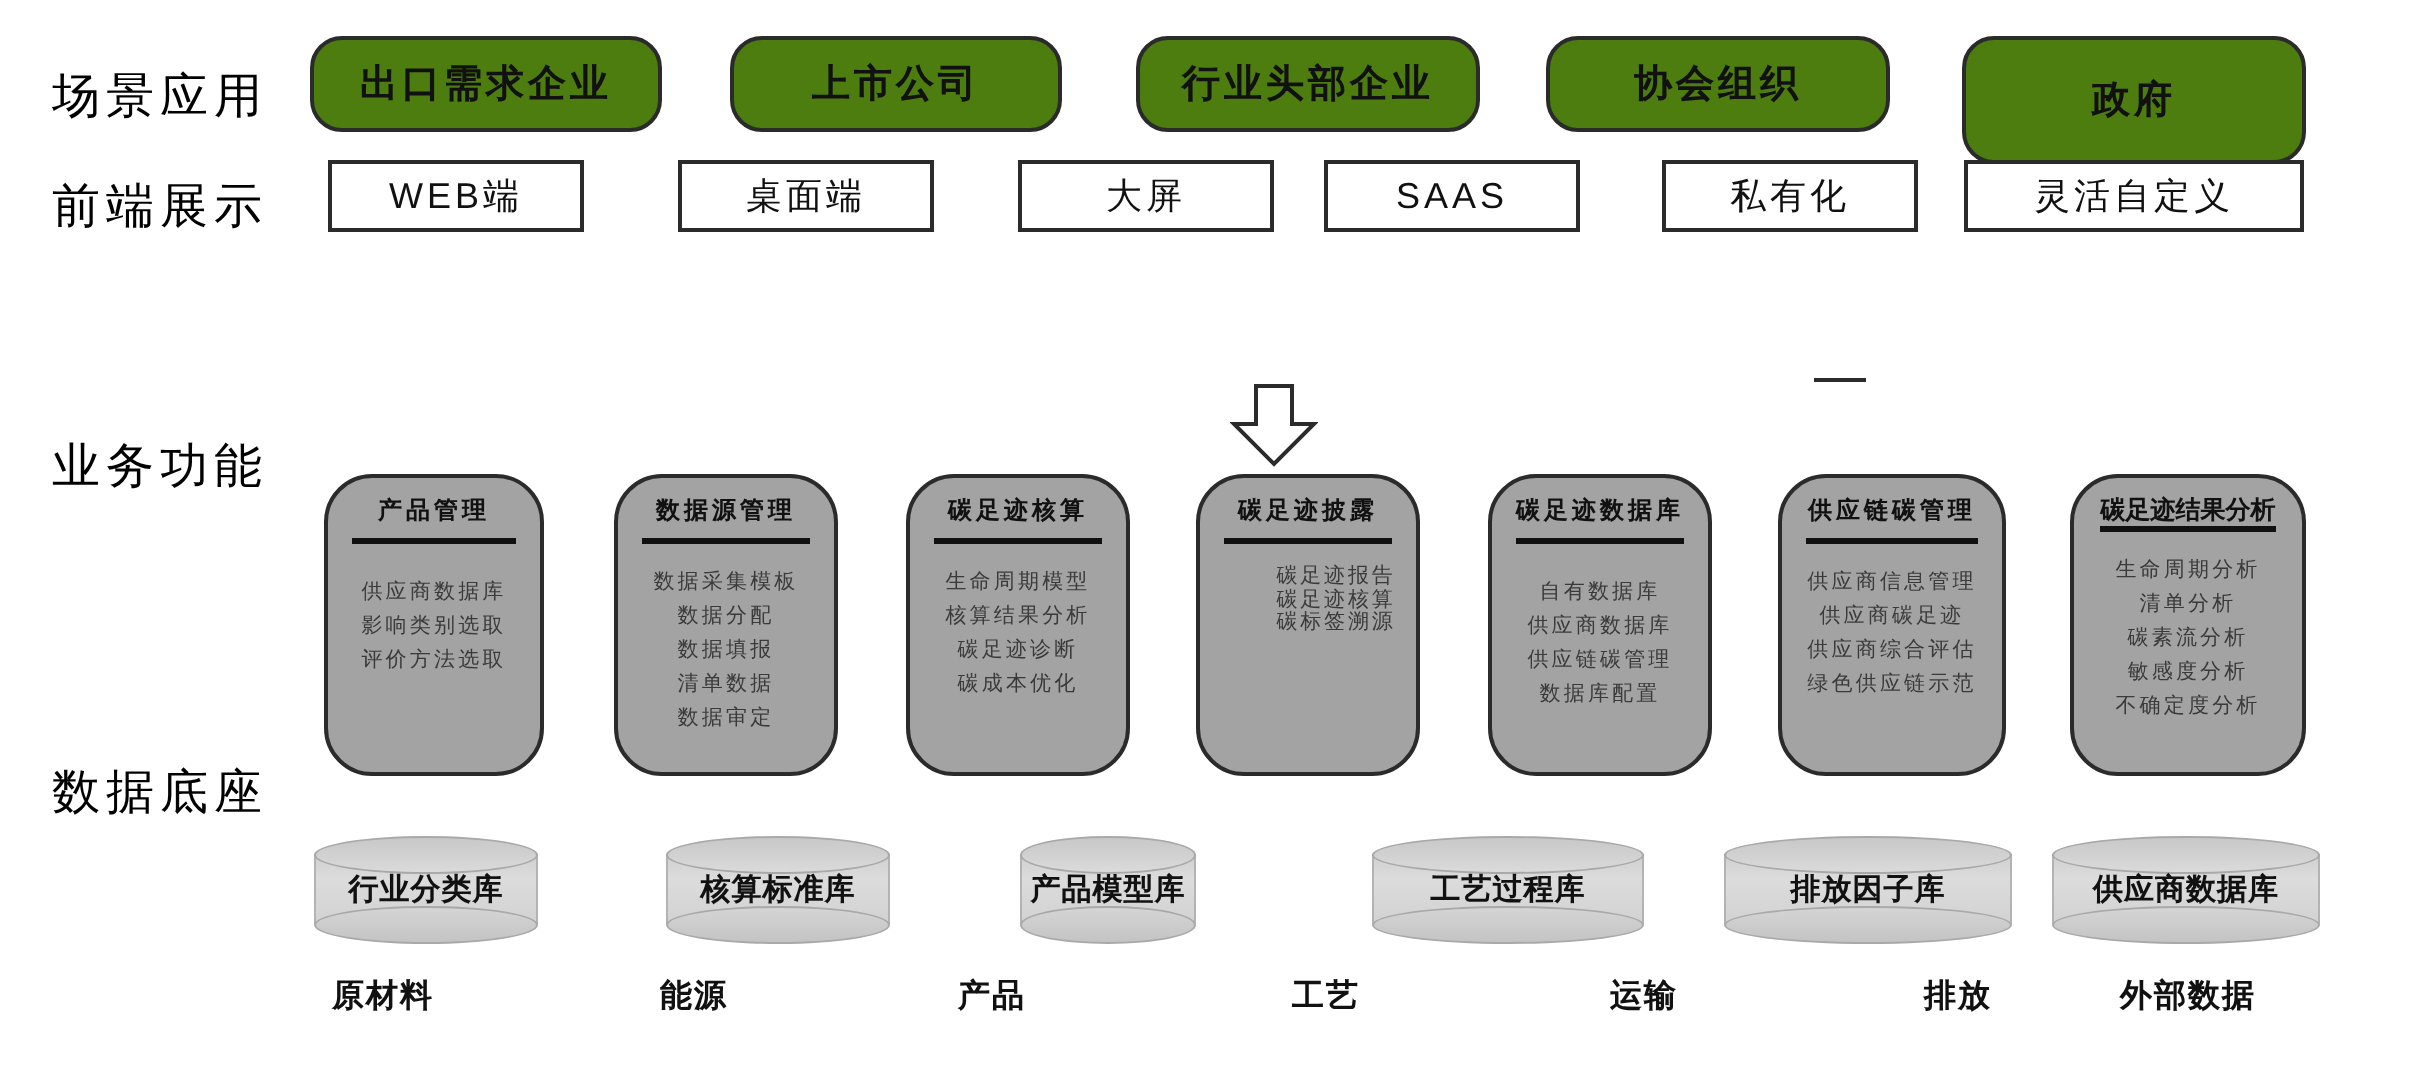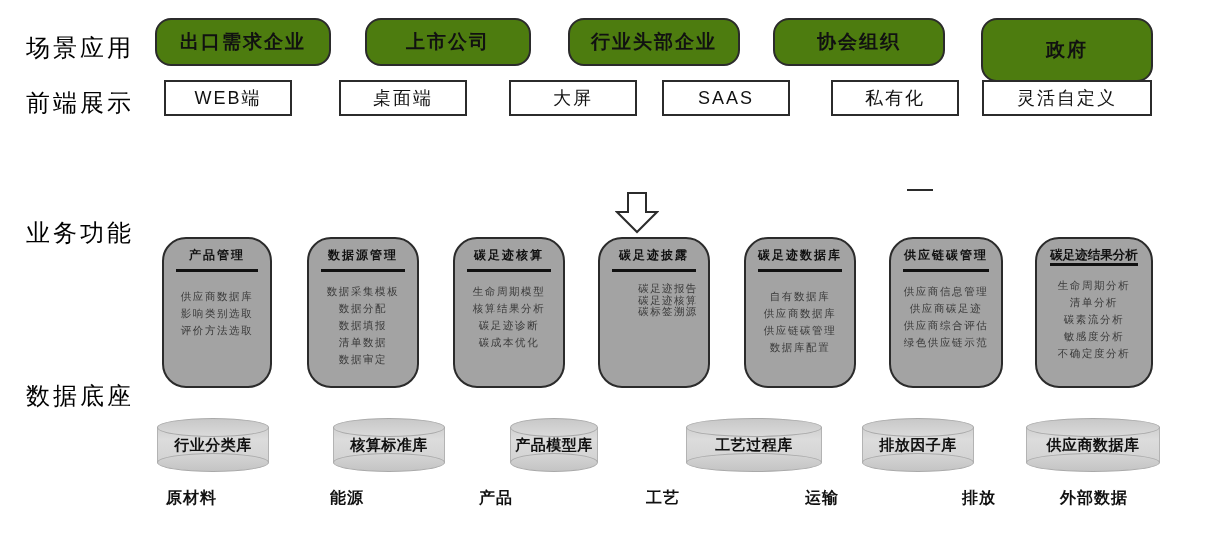--- a/index.html
+++ b/index.html
@@ -300,21 +300,21 @@
     <div class="cyl-label">产品模型库</div>
   </div>
 
   <div class="cyl" style="left:686px; top:418px; width:112px; height:54px;padding-left:24px;">
     <div class="cyl-body"></div>
     <div class="cyl-bottom"></div>
     <div class="cyl-top"></div>
     <div class="cyl-label">工艺过程库</div>
   </div>
 
-  <div class="cyl" style="left:862px; top:418px; width:112px; height:54px;">
+  <div class="cyl" style="left:862px; top:418px; width:112px; height:54px;padding-left:32px;">
     <div class="cyl-body"></div>
     <div class="cyl-bottom"></div>
     <div class="cyl-top"></div>
     <div class="cyl-label">排放因子库</div>
   </div>
 
   <div class="cyl" style="left:1026px; top:418px; width:134px; height:54px;">
     <div class="cyl-body"></div>
     <div class="cyl-bottom"></div>
     <div class="cyl-top"></div>

